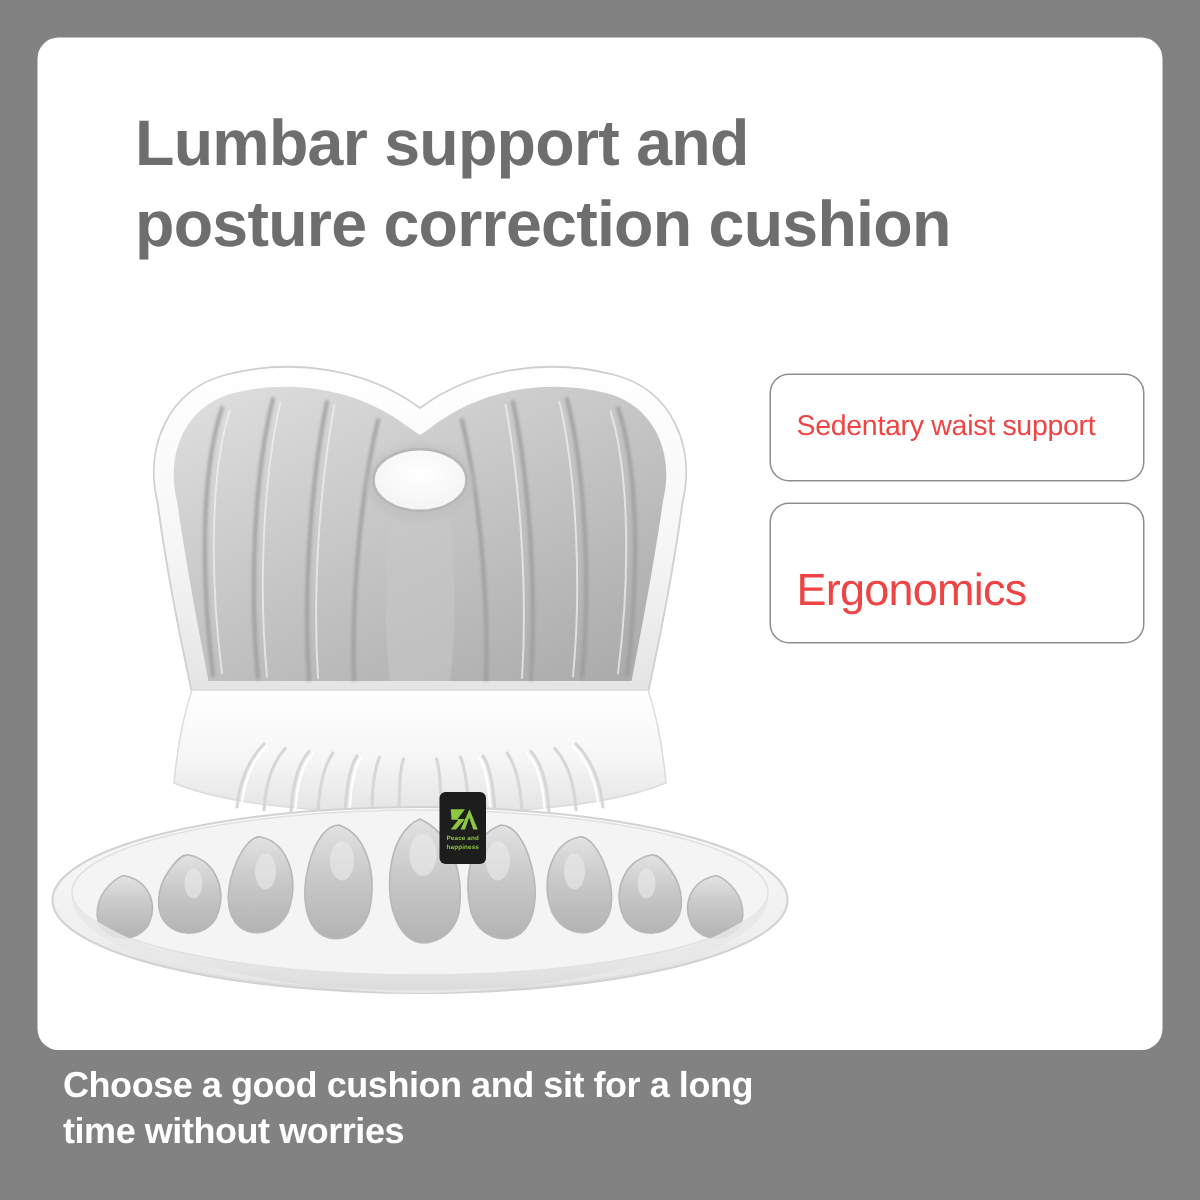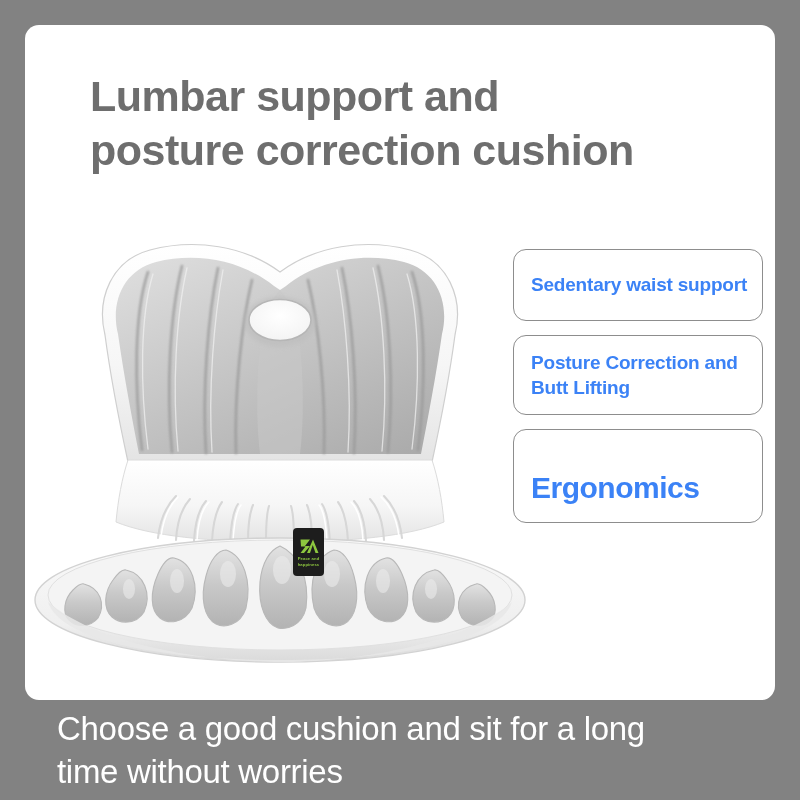--- a/index.html
+++ b/index.html
@@ -57,23 +57,23 @@
     border: 1.6px solid #8d8d8d;
     border-radius: 13px;
     box-sizing: border-box;
     padding: 14px 8px 14px 17px;
     min-height: 72px;
     display: flex;
     align-items: center;
     background: #ffffff;
   }
   .feature-label {
-    color: #3b82f6;
+    color: #ef4444;
     font-size: 19px;
-    font-weight: bold;
+    font-weight: normal;
     line-height: 1.32;
     letter-spacing: -0.2px;
   }
   .feature-box.emphasis {
     min-height: 78px;
   }
   .feature-box.emphasis .feature-label {
     font-size: 30px;
     letter-spacing: -0.5px;
     margin-top: 24px;
@@ -119,26 +119,26 @@
   #caption {
     position: absolute;
     left: 0;
     top: 700px;
     width: 800px;
     height: 100px;
     background: #828282;
   }
   #caption-text {
     position: absolute;
-    left: 57px;
+    left: 42px;
     top: 8px;
     width: 730px;
     color: #ffffff;
-    font-size: 33px;
-    font-weight: normal;
+    font-size: 24px;
+    font-weight: bold;
     line-height: 1.3;
     letter-spacing: -0.3px;
     white-space: pre-line;
   }
 </style>
 </head>
 <body>
 
 <div id="poster">
 
@@ -301,24 +301,20 @@
     </div>
 
     <div id="features">
 
       <div class="feature-box">
         <span class="feature-label">Sedentary waist
 support</span>
       </div>
 
 
-      <div class="feature-box">
-        <span class="feature-label">Posture Correction
-and Butt Lifting</span>
-      </div>
 
       <div class="feature-box emphasis">
         <span class="feature-label">Ergonomics</span>
       </div>
 
     </div>
   </div>
 
   <div id="caption">
     <div id="caption-text">Choose a good cushion and sit for a long

